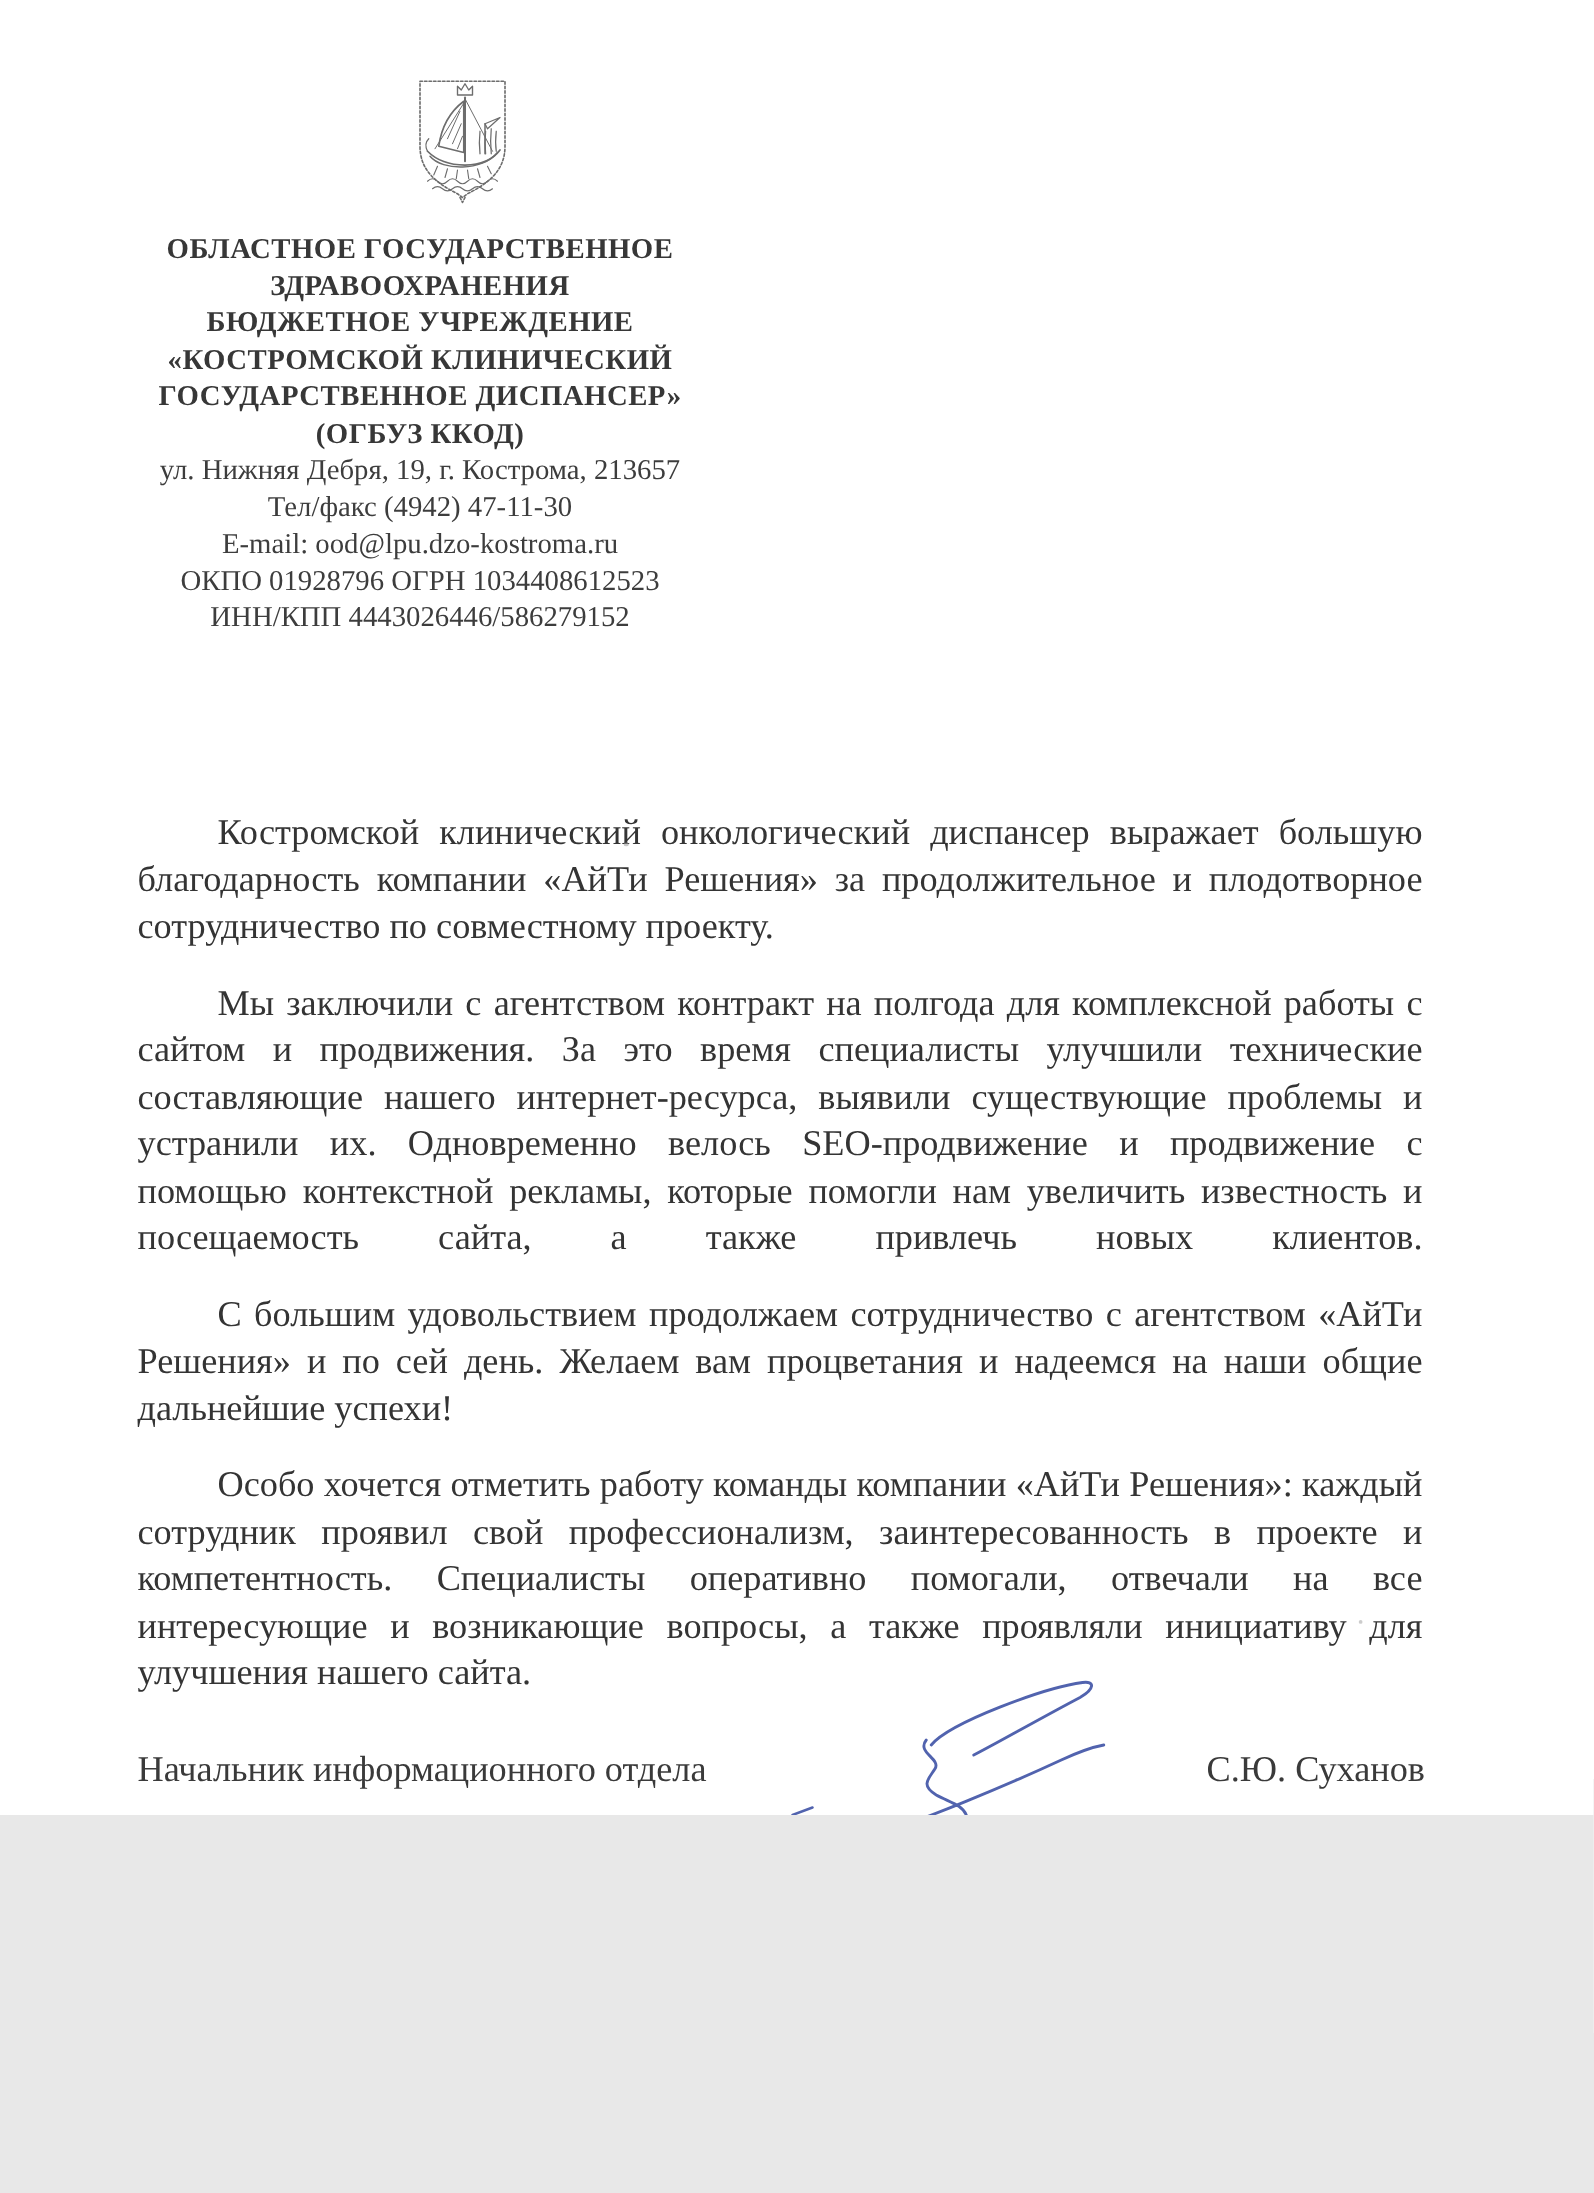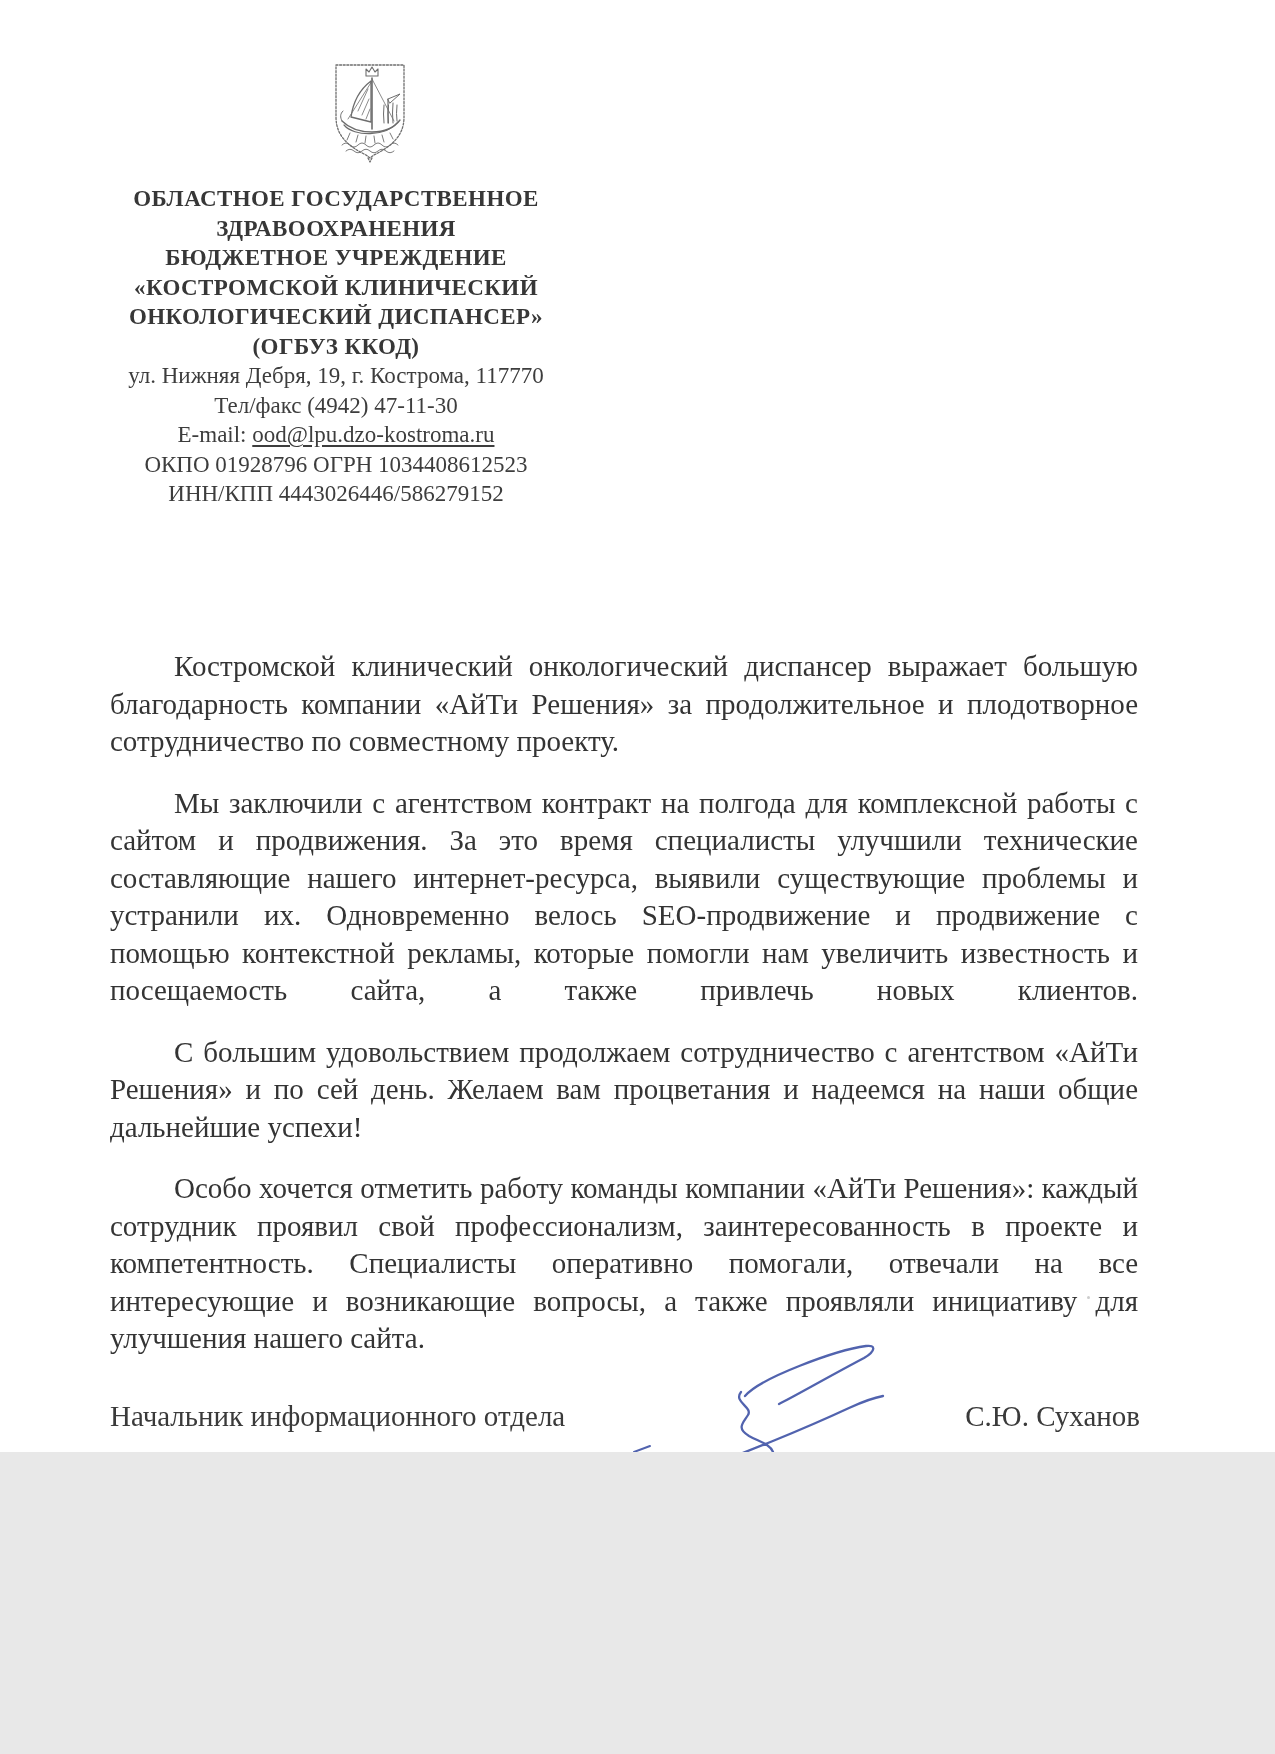--- a/index.html
+++ b/index.html
@@ -31,21 +31,21 @@
     font-size:23px; line-height:29.5px;
     color:#373737;
     letter-spacing:0.4px;
     white-space:nowrap;
   }
   .contact-line {
     font-size:23px; line-height:29.5px;
     color:#3d3d3d;
     white-space:nowrap;
   }
-  .email-link { text-decoration:underline; text-underline-offset:3px; }
+  .email-link { text-underline-offset:3px; }
 
   
   .letter-body {
     position:absolute; left:110px; top:648px;
     width:1028px;
     font-size:29px; line-height:37.5px;
     color:#343434;
     text-align:justify;
   }
   .letter-body p { text-indent:64px; margin:0 0 24px 0; }
@@ -106,23 +106,23 @@
       <path d="M14 86 q4 -4 8 0 q4 4 8 0 q4 -4 8 0 q4 4 8 0 q4 -4 8 0 q4 4 8 0 q4 -4 8 0" stroke-width="0.9"></path>
       <path d="M18 92 q4 -3.5 8 0 q4 3.5 8 0 q4 -3.5 8 0 q4 3.5 8 0 q4 -3.5 8 0 q4 3.5 8 0" stroke-width="0.9"></path>
     </svg>
   </div>
 
   <div class="letterhead">
     <div class="org-line">ОБЛАСТНОЕ ГОСУДАРСТВЕННОЕ</div>
     <div class="org-line">ЗДРАВООХРАНЕНИЯ</div>
     <div class="org-line">БЮДЖЕТНОЕ УЧРЕЖДЕНИЕ</div>
     <div class="org-line">«КОСТРОМСКОЙ КЛИНИЧЕСКИЙ</div>
-    <div class="org-line">ОНКОЛОГИЧЕСКИЙ ДИСПАНСЕР»</div>
+    <div class="org-line">ГОСУДАРСТВЕННОЕ ДИСПАНСЕР»</div>
     <div class="org-line">(ОГБУЗ ККОД)</div>
-    <div class="contact-line">ул. Нижняя Дебря, 19, г. Кострома, 117770</div>
+    <div class="contact-line">ул. Нижняя Дебря, 19, г. Кострома, 213657</div>
     <div class="contact-line">Тел/факс (4942) 47-11-30</div>
     <div class="contact-line"><span>E-mail: </span><span class="email-link">ood@lpu.dzo-kostroma.ru</span></div>
     <div class="contact-line">ОКПО 01928796 ОГРН 1034408612523</div>
     <div class="contact-line">ИНН/КПП 4443026446/586279152</div>
   </div>
 
   <div class="letter-body">
     <p>Костромской клинический онкологический диспансер выражает большую благодарность компании «АйТи Решения» за продолжительное и плодотворное сотрудничество по совместному проекту.</p>
     <p class="p-justify-last">Мы заключили с агентством контракт на полгода для комплексной работы с сайтом и продвижения. За это время специалисты улучшили технические составляющие нашего интернет-ресурса, выявили существующие проблемы и устранили их. Одновременно велось SEO-продвижение и продвижение с помощью контекстной рекламы, которые помогли нам увеличить известность и посещаемость сайта, а также привлечь новых клиентов.</p>
     <p>С большим удовольствием продолжаем сотрудничество с агентством «АйТи Решения» и по сей день. Желаем вам процветания и надеемся на наши общие дальнейшие успехи!</p>

